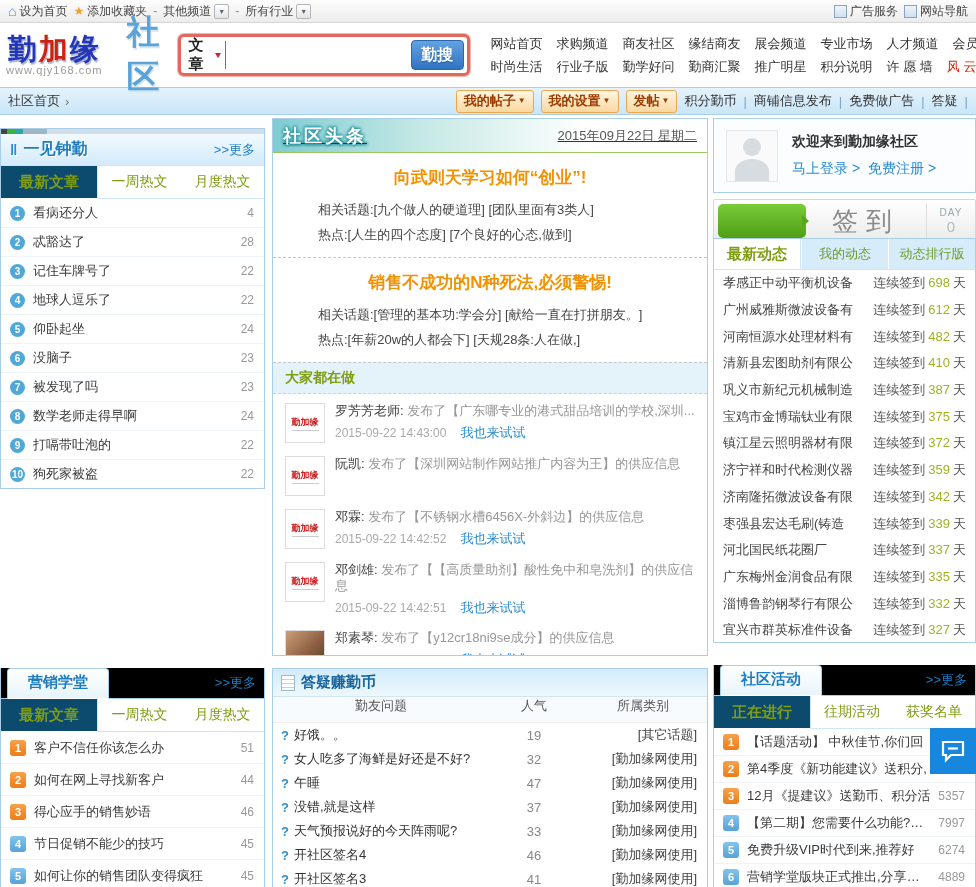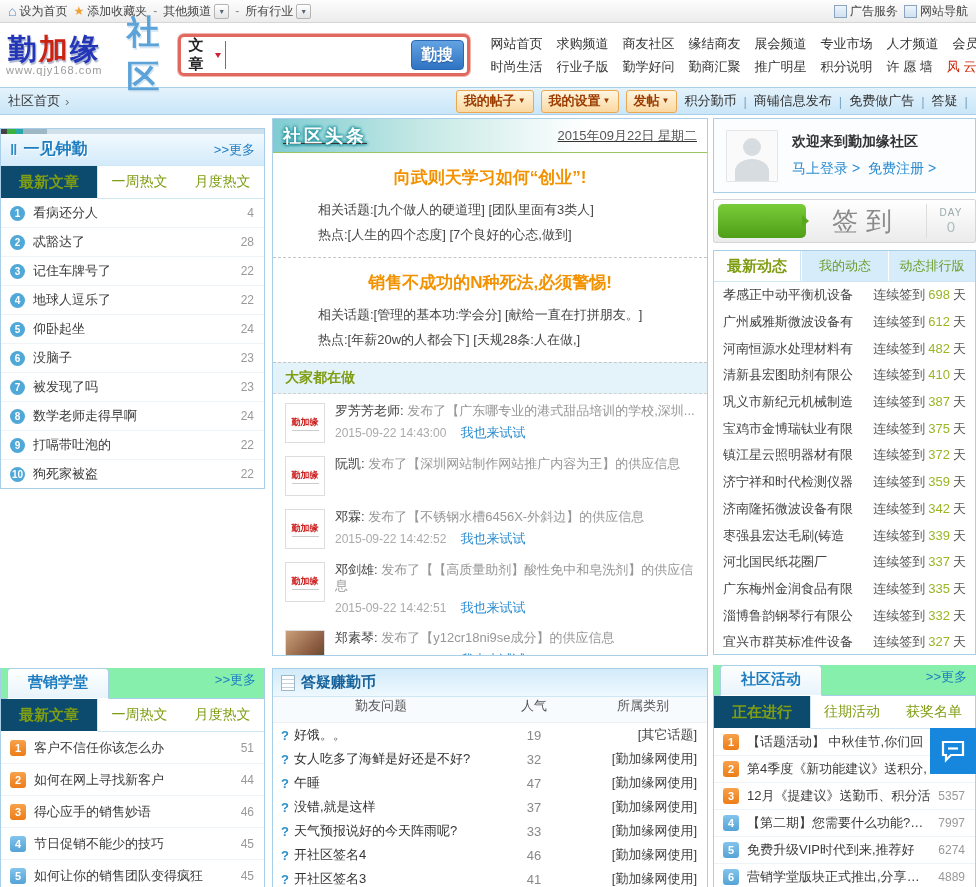--- a/index.html
+++ b/index.html
@@ -79,21 +79,21 @@
 
   
   .strip{height:5px;background:linear-gradient(90deg,#444 0 6px,#3db13d 6px 14px,#2aa8a8 14px 22px,#9fb6c4 22px 46px,#cfe0ea 46px 100%);}
   .p-head{height:31px;display:flex;align-items:center;padding:0 9px;
     background:linear-gradient(#f2fafe,#d3eafa);border-bottom:1px solid #cfe6f5;}
   .p-title{color:#1d7dc0;font-weight:bold;font-size:16px;text-shadow:1px 1px 0 #fff;display:flex;gap:6px;align-items:center;}
   .marker{color:#2a8cc8;font-size:15px;}
   .more{margin-left:auto;color:#1d7dc0;font-size:13px;cursor:pointer;}
 
   
-  .tabhead{height:30px;display:flex;align-items:center;border-bottom:1px solid #a9cfe8;background:#86efac;padding:0 8px 0 6px;}
+  .tabhead{height:30px;display:flex;align-items:flex-end;border-bottom:1px solid #a9cfe8;background:#000000;padding:0 8px 0 6px;}
   .thead-tab{padding:4px 20px 6px;background:linear-gradient(#feffff,#e8f4fb);border:1px solid #a9cfe8;border-bottom:1px solid #fff;
     border-radius:4px 4px 0 0;color:#1d7dc0;font-weight:bold;font-size:15px;margin-bottom:-1px;cursor:pointer;}
   .tabhead .more{margin:0 0 6px auto;}
   .panel-bot{position:absolute;left:0;right:0;top:550px;border:1px solid #a9cfe8;border-top:none;background:#fff;}
 
   
   .hl-panel{height:538px;overflow:hidden;}
   .hl-head{height:33px;display:flex;align-items:center;padding:0 10px;border-bottom:1px solid #9cc65e;
     background:linear-gradient(90deg,#7fccd2,#c6e9e5 35%,#fff 72%);text-decoration:underline;}
   .hl-badge{font-size:18px;font-weight:bold;color:#fff;letter-spacing:3px;cursor:pointer;
@@ -141,21 +141,21 @@
   .w-links{margin-top:9px;display:flex;gap:8px;font-size:14px;color:#2b8cd0;}
   .w-links span{cursor:pointer;}
   .signin{position:absolute;left:0;right:0;top:81px;height:44px;border:1px solid #d6d6d6;border-radius:2px;
     background:linear-gradient(#fff,#ebebeb);display:flex;align-items:center;box-sizing:border-box;cursor:pointer;}
   .gshape{width:88px;height:34px;margin-left:4px;border-radius:5px;background:linear-gradient(#79cc38,#4f9e17);position:relative;flex:0 0 auto;}
   .gshape:after{content:"";position:absolute;right:-9px;top:11px;border:6px solid transparent;border-left:7px solid #58a81e;}
   .si-label{flex:1;text-align:center;font-size:26px;color:#8b8b8b;letter-spacing:8px;}
   .si-day{width:48px;border-left:1px solid #ddd;text-align:center;padding:3px 0;}
   .si-d1{font-size:10px;color:#9aa;letter-spacing:1px;}
   .si-d2{font-size:15px;color:#9aab;}
-  .act-panel{position:absolute;left:0;right:0;top:132px;height:405px;overflow:hidden;}
+  .act-panel{position:absolute;left:0;right:0;top:120px;height:405px;overflow:hidden;}
   .atabs{height:30px;display:flex;border-bottom:1px solid #cfe6f5;}
   .atab{flex:1;display:flex;align-items:center;justify-content:center;background:#d6ecfa;color:#6b9c2a;
     font-size:13px;border-left:1px solid #fff;cursor:pointer;}
   .atab.on{background:#fff;border-left:none;color:#7f9d12;font-weight:bold;font-size:15px;border-right:1px solid #cfe6f5;}
   .arow{height:26.7px;display:flex;align-items:center;padding:0 9px;font-size:13px;color:#444;}
   .aname{flex:1;white-space:nowrap;overflow:hidden;text-overflow:ellipsis;cursor:pointer;}
   .adays{color:#555;}
   .adnum{color:#9ab625;margin:0 3px;}
   .com-panel{top:547px;}
 

